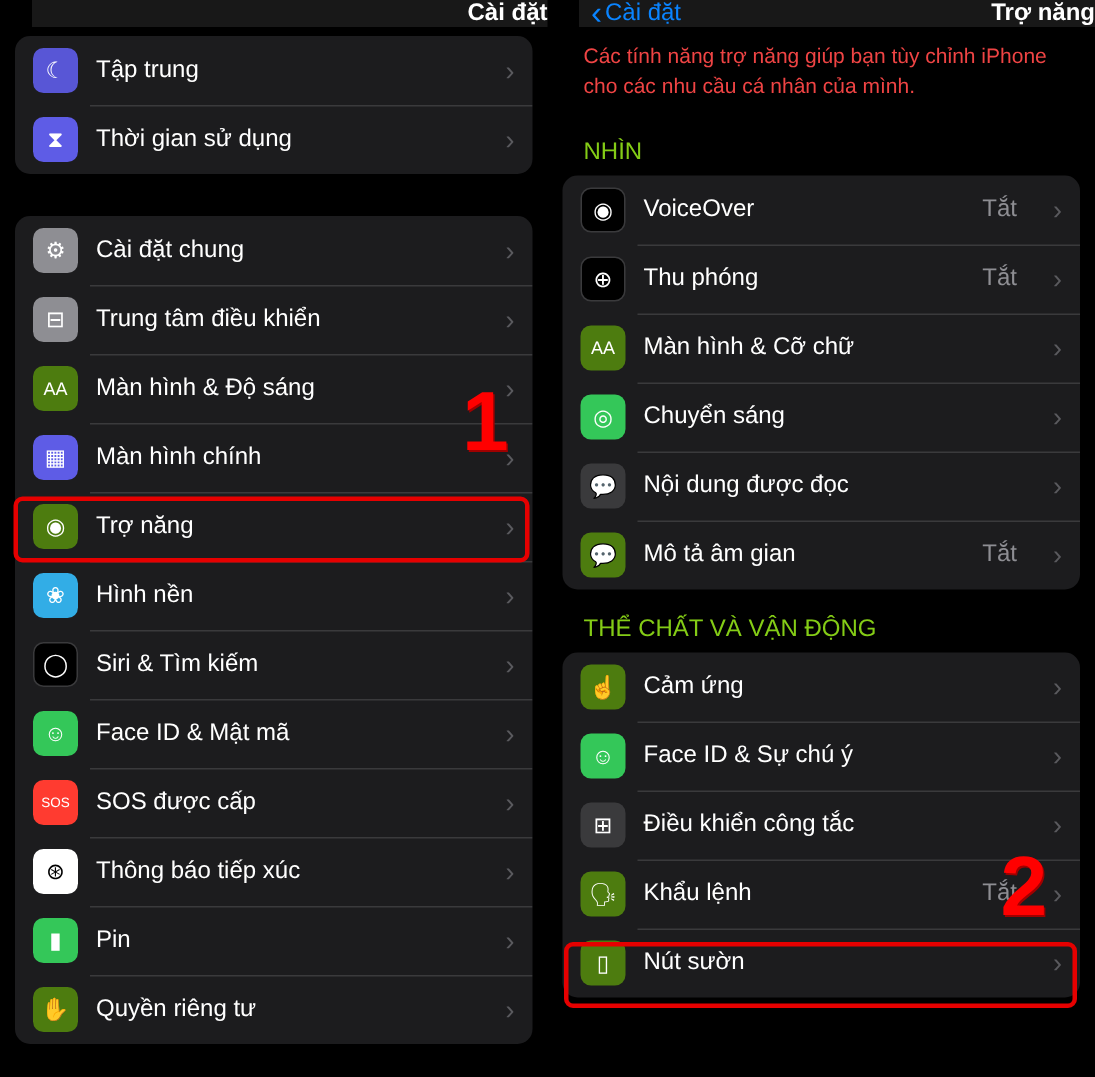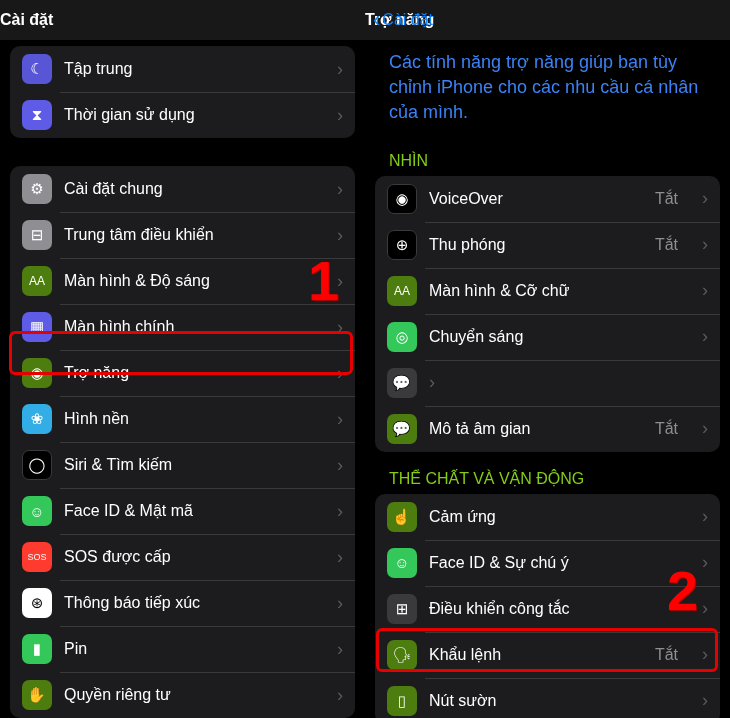--- a/index.html
+++ b/index.html
@@ -14,27 +14,28 @@
       position: relative;
     }
     .panel {
       width: 365px;
       height: 718px;
       background: #000;
       position: relative;
       overflow: hidden;
     }
     .header {
-      height: 40px;
+      height: 18px;
       display: flex;
       align-items: center;
-      justify-content: flex-start;
+      justify-content: flex-end;
       position: relative;
       background: rgba(30,30,30,0.8);
       backdrop-filter: blur(10px);
+      margin-left: 21px;
     }
     .header-title {
       font-size: 16px;
       font-weight: 600;
       color: #fff;
     }
     .back-btn {
       position: absolute;
       left: 8px;
       display: flex;
@@ -45,22 +46,22 @@
     }
     .back-chevron {
       font-size: 22px;
       line-height: 1;
       margin-right: 2px;
     }
     .content {
       padding: 0 10px;
     }
     .desc {
-      color: #3b82f6;
-      font-size: 18px;
+      color: #ef4444;
+      font-size: 14px;
       padding: 10px 14px 8px;
       line-height: 1.4;
     }
     .section-header {
       color: #84cc16;
       font-size: 16px;
       padding: 18px 14px 6px;
       text-transform: uppercase;
     }
     .group {
@@ -254,20 +255,21 @@
           <div class="row-label">Màn hình &amp; Cỡ chữ</div>
           <div class="chevron">›</div>
         </div>
         <div class="row">
           <div class="icon bg-green" style="font-size: 15px;">◎</div>
           <div class="row-label">Chuyển sáng</div>
           <div class="chevron">›</div>
         </div>
         <div class="row">
           <div class="icon bg-darkgray" style="font-size: 15px;">💬</div>
+          <div class="row-label">Nội dung được đọc</div>
           <div class="chevron">›</div>
         </div>
         <div class="row">
           <div class="icon bg-blue" style="font-size: 15px;">💬</div>
           <div class="row-label">Mô tả âm gian</div>
           <div class="row-value">Tắt</div>
           <div class="chevron">›</div>
         </div>
       </div>
     <div class="section-header">THỂ CHẤT VÀ VẬN ĐỘNG</div>

